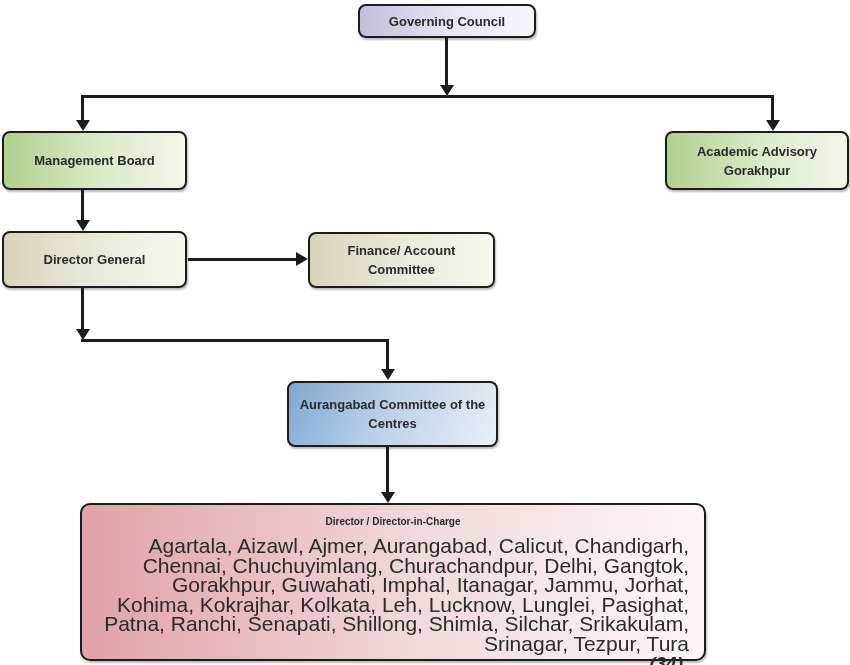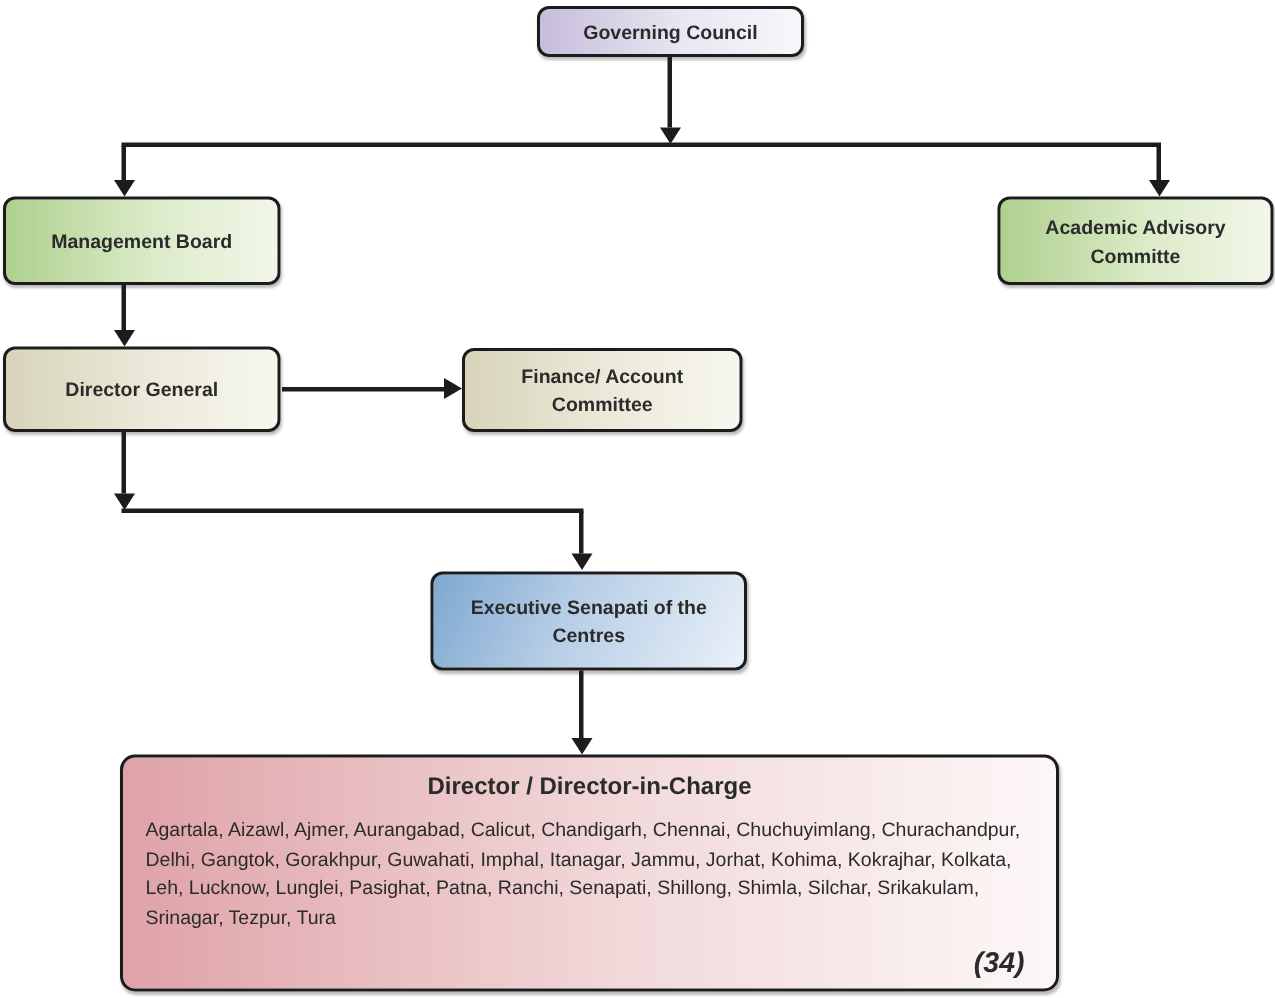--- a/index.html
+++ b/index.html
@@ -43,28 +43,28 @@
     border-radius: 10px;
     box-shadow: 1px 2px 2px rgba(60,60,60,0.35);
     display: flex;
     flex-direction: column;
     align-items: center;
     padding: 11px 15px 5px 15px;
     color: #2b2b2b;
   }
   .big-title {
     font-weight: bold;
-    font-size: 16px;
+    font-size: 10px;
     margin-bottom: 9px;
     text-align: right;
   }
   .big-list {
-    font-size: 13px;
+    font-size: 21px;
     line-height: 19.5px;
-    text-align: left;
+    text-align: right;
     max-width: 596px;
   }
   .big-count {
     margin-top: auto;
     align-self: flex-end;
     font-size: 19px;
     font-weight: bold;
     font-style: italic;
     padding-right: 6px;
   }
@@ -92,33 +92,33 @@
 
   <div class="node purple" style="left:358px; top:4px; width:178px; height:34px;">
     <span>Governing Council</span>
   </div>
 
   <div class="node green" style="left:2px; top:131px; width:185px; height:59px;">
     <span>Management Board</span>
   </div>
 
   <div class="node green" style="left:665px; top:131px; width:184px; height:59px;">
-    <span>Academic Advisory Committe</span>
+    <span>Academic Advisory Gorakhpur</span>
   </div>
 
   <div class="node tan" style="left:308px; top:232px; width:187px; height:56px;">
     <span>Finance/ Account Committee</span>
   </div>
 
   <div class="node tan" style="left:2px; top:231px; width:185px; height:57px;">
     <span>Director General</span>
   </div>
 
   <div class="node blue" style="left:287px; top:381px; width:211px; height:66px;">
-    <span>Executive Senapati of the Centres</span>
+    <span>Aurangabad Committee of the Centres</span>
   </div>
 
   <div class="bignode pink node-pink" style="left:80px; top:503px; width:626px; height:158px; background: linear-gradient(to right, #dfa2a7 0%, #f2dadb 55%, #fdf7f7 100%);">
     <div class="big-title">Director / Director-in-Charge</div>
     <div class="big-list">Agartala, Aizawl, Ajmer, Aurangabad, Calicut, Chandigarh, Chennai, Chuchuyimlang, Churachandpur, Delhi, Gangtok, Gorakhpur, Guwahati, Imphal, Itanagar, Jammu, Jorhat, Kohima, Kokrajhar, Kolkata, Leh, Lucknow, Lunglei, Pasighat, Patna, Ranchi, Senapati, Shillong, Shimla, Silchar, Srikakulam, Srinagar, Tezpur, Tura</div>
     <div class="big-count">(34)</div>
   </div>
 
   <div class="vline" style="left:445px; top:37px; width:3px; height:48px;"></div>
   <div class="arr-down" style="left:440px; top:85px;"></div>

